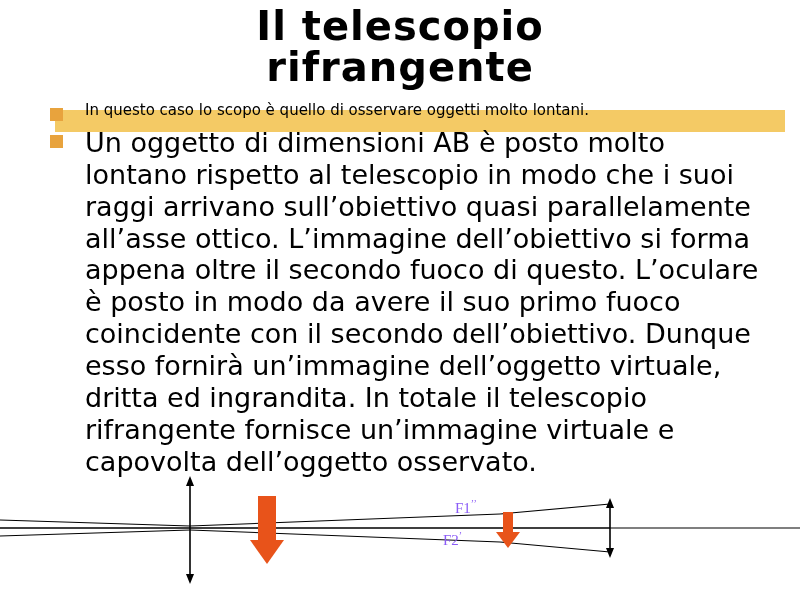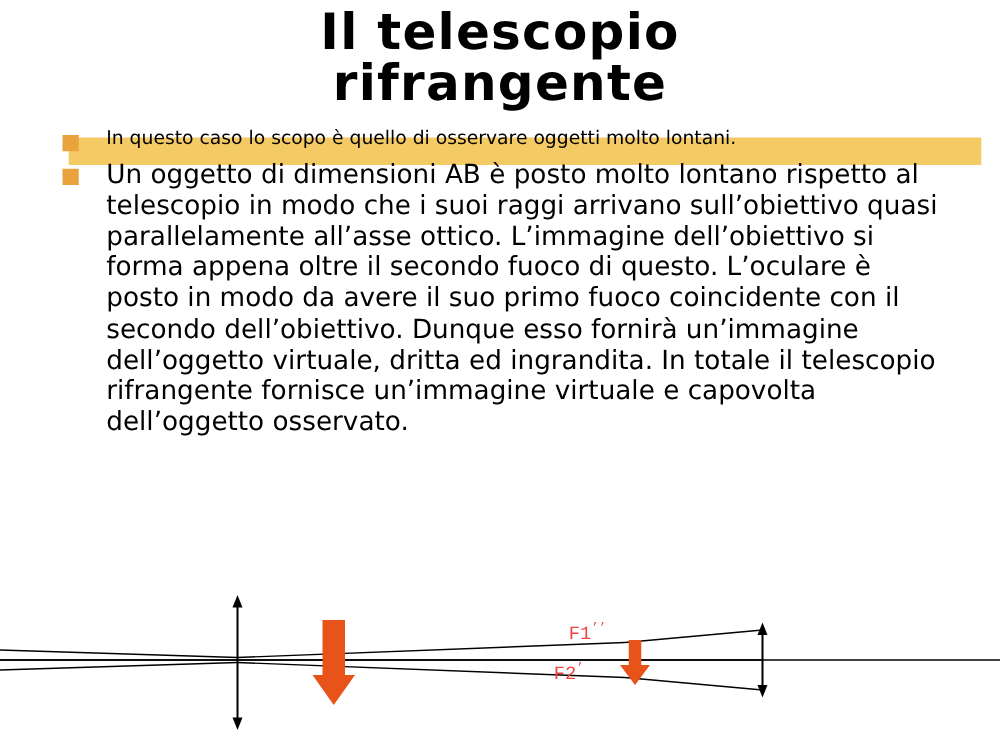--- a/index.html
+++ b/index.html
@@ -49,21 +49,21 @@
   .bullet-mark {
     position: absolute;
     left: 10px;
     top: 8px;
     width: 13px;
     height: 13px;
     background: #e8a33d;
   }
   .bullet-text {
     font-family: "DejaVu Sans", sans-serif;
-    font-size: 21px;
+    font-size: 27px;
     line-height: 1.18;
     color: #000000;
     text-align: justify;
   }
   #bullet-1 .bullet-text {
     font-size: 15px;
     line-height: 1.2;
     text-align: center;
   }
   .highlight-band {
@@ -80,23 +80,23 @@
   #bullet-1 { position: relative; z-index: 2; }
   #diagram {
     position: absolute;
     left: 0;
     top: 470px;
     width: 800px;
     height: 130px;
   }
   .lbl {
     position: absolute;
-    font-family: Liberation Mono, monospace;
+    font-family: Liberation Serif, serif;
     font-size: 15px;
-    color: #ef4444;
+    color: #8b5cf6;
   }
   .lbl sup {
     font-size: 10px;
   }
   #f1-label { left: 455px; top: 28px; }
   #f2-label { left: 443px; top: 60px; }
 </style>
 </head>
 <body>
 

